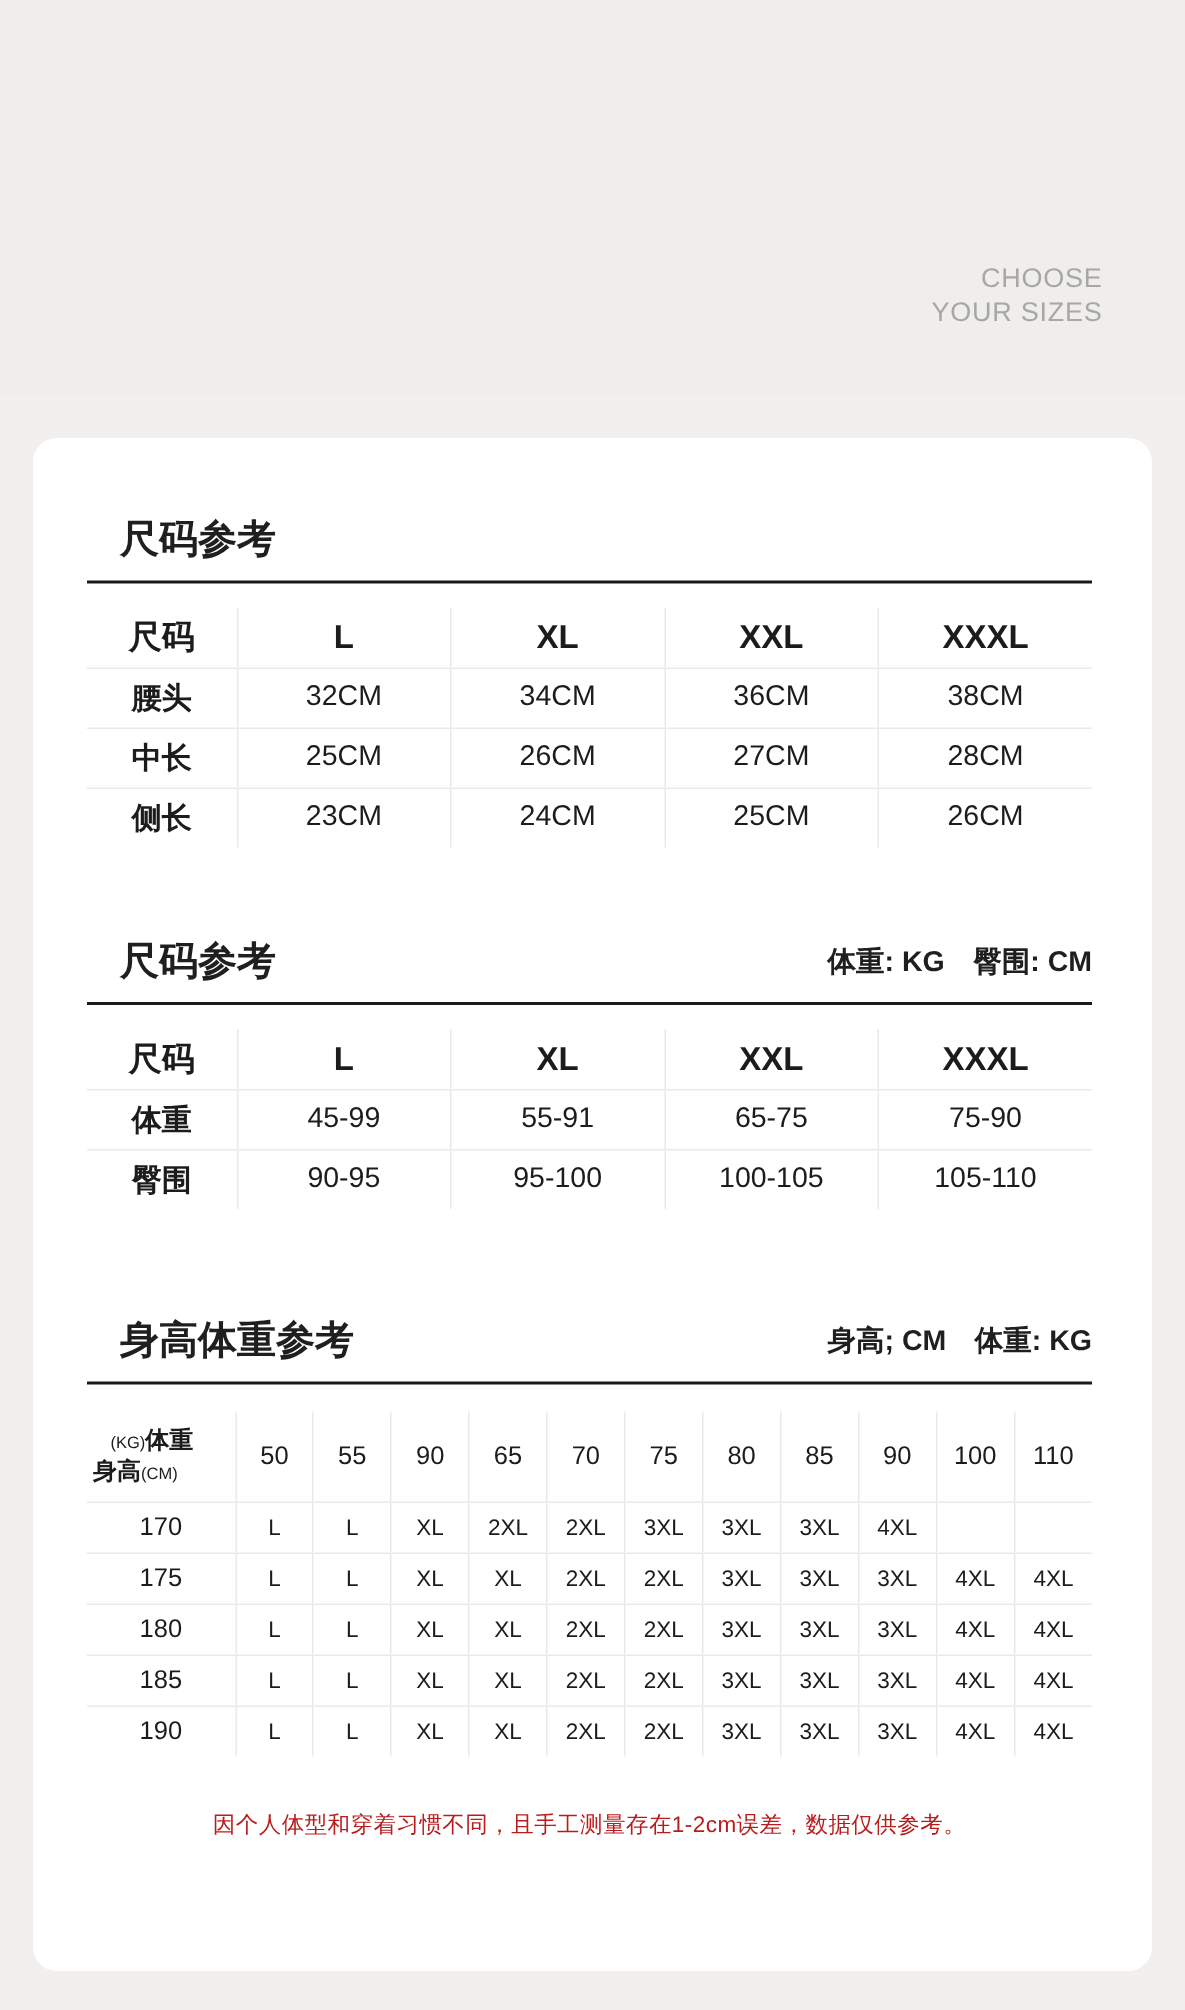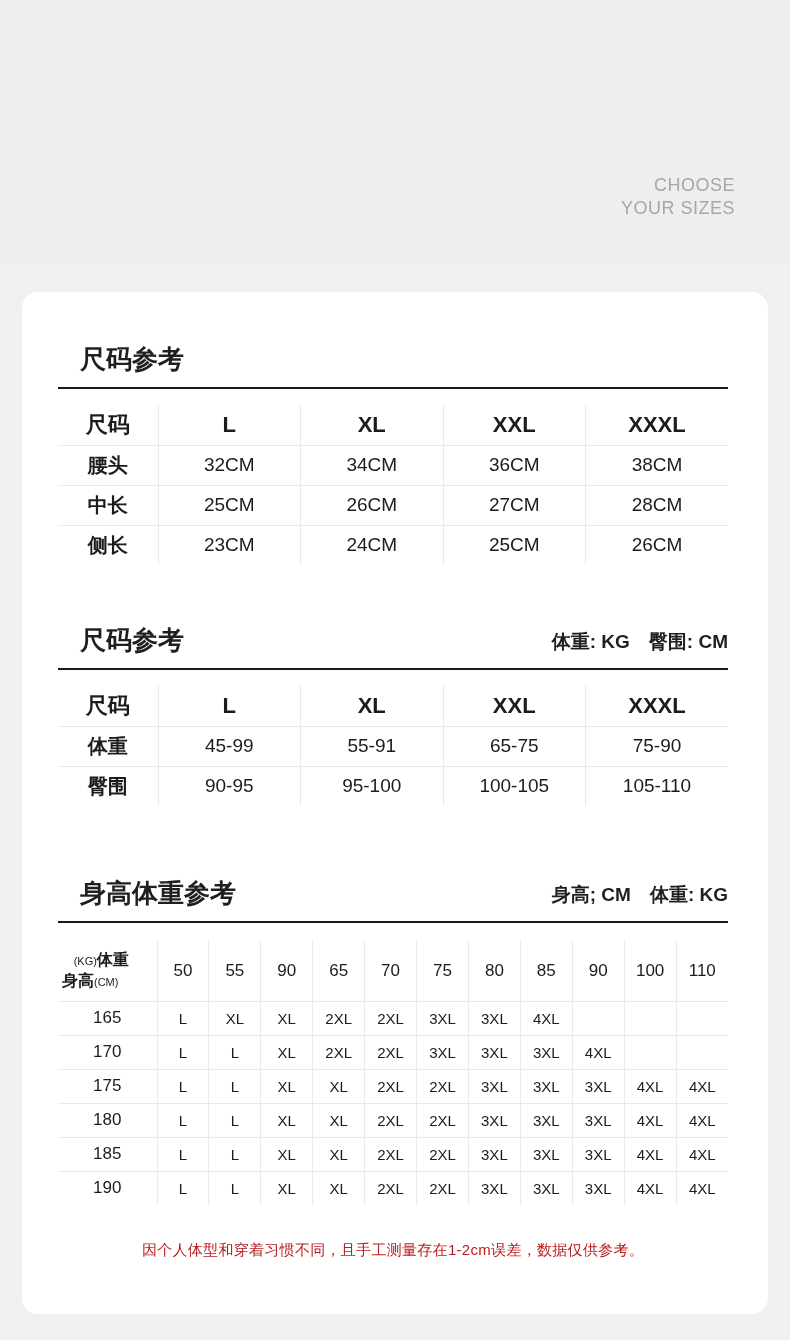--- a/index.html
+++ b/index.html
@@ -174,47 +174,33 @@
             <td>90</td>
             <td>65</td>
             <td>70</td>
             <td>75</td>
             <td>80</td>
             <td>85</td>
             <td>90</td>
             <td>100</td>
             <td>110</td>
           </tr>
-      <tr>
-            <td class="hlabel">165</td>
-            <td>L</td>
-            <td>XL</td>
-            <td>XL</td>
-            <td>2XL</td>
-            <td>2XL</td>
+          <tr>
+            <td class="hlabel">170</td>
+            <td>L</td>
+            <td>L</td>
+            <td>XL</td>
+            <td>2XL</td>
+            <td>2XL</td>
+            <td>3XL</td>
             <td>3XL</td>
             <td>3XL</td>
             <td>4XL</td>
             <td></td>
             <td></td>
-            <td></td>
-          </tr>
-          <tr>
-            <td class="hlabel">170</td>
-            <td>L</td>
-            <td>L</td>
-            <td>XL</td>
-            <td>2XL</td>
-            <td>2XL</td>
-            <td>3XL</td>
-            <td>3XL</td>
-            <td>3XL</td>
-            <td>4XL</td>
-            <td></td>
-            <td></td>
           </tr>
           <tr>
             <td class="hlabel">175</td>
             <td>L</td>
             <td>L</td>
             <td>XL</td>
             <td>XL</td>
             <td>2XL</td>
             <td>2XL</td>
             <td>3XL</td>

